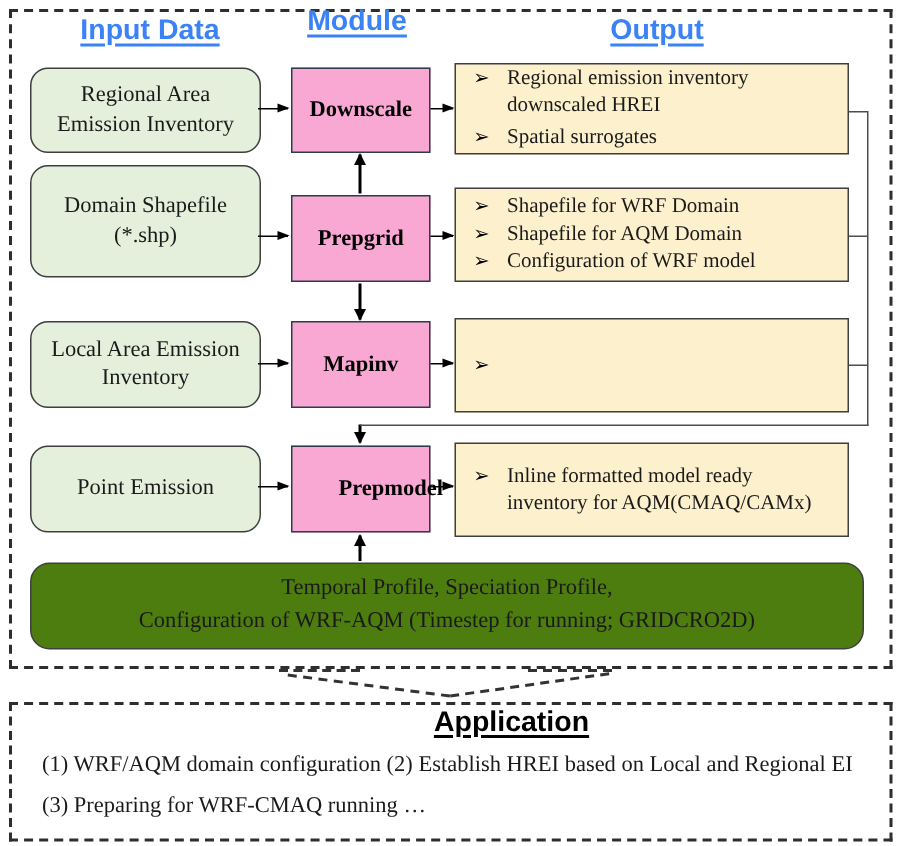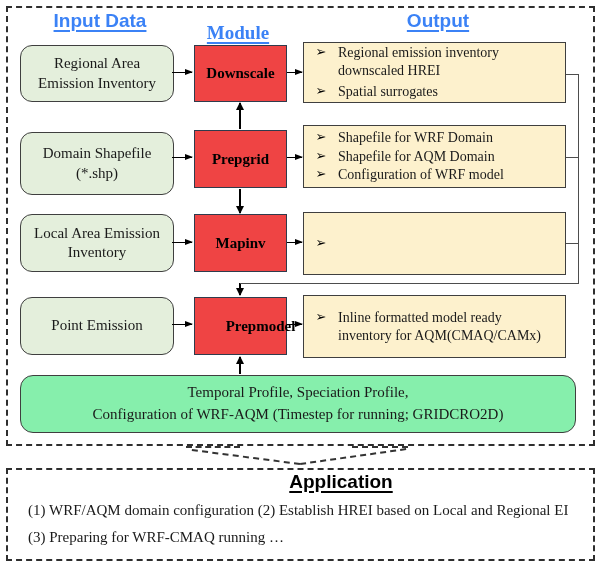--- a/index.html
+++ b/index.html
@@ -13,34 +13,34 @@
     font-family:"Liberation Sans",sans-serif;font-weight:bold;font-size:19px;color:#3b82f6;
     text-decoration:underline;text-decoration-thickness:2px;text-underline-offset:3px;
     white-space:nowrap;
   }
   .box-input{
     position:absolute;left:20px;width:154px;background:#e4efdc;border:1.5px solid #3f3f3f;
     border-radius:12px;display:flex;align-items:center;justify-content:center;text-align:center;
     font-size:15px;line-height:1.3;white-space:pre-line;box-sizing:border-box;padding:2px 6px;
   }
   .box-module{
-    position:absolute;left:194px;width:93px;background:#ef4444;border:1.6px solid #2f3b4c;
+    position:absolute;left:194px;width:93px;background:#f9a8d4;border:1.6px solid #2f3b4c;
     display:flex;align-items:center;justify-content:center;text-align:center;
     font-weight:bold;font-size:15px;box-sizing:border-box;color:#000;
   }
   .box-output{
     position:absolute;left:303px;width:263px;background:#fdf1cd;border:1.3px solid #3f3f3f;
     box-sizing:border-box;display:flex;flex-direction:column;justify-content:center;
     row-gap:3px;padding:4px 6px 4px 0;
   }
   .bullet-row{display:flex;align-items:flex-start;}
   .bullet-glyph{flex:0 0 34px;text-align:center;font-size:13px;line-height:1.3;color:#000;}
   .bullet-text{flex:1;font-size:14px;line-height:1.28;padding-right:4px;}
   .box-shared{
-    position:absolute;left:20px;top:375px;width:556px;height:58px;background:#86efac;
+    position:absolute;left:20px;top:375px;width:556px;height:58px;background:#4d7c0f;
     border:1.5px solid #3f3f3f;border-radius:13px;display:flex;align-items:center;justify-content:center;
     text-align:center;font-size:15px;line-height:1.45;white-space:pre-line;box-sizing:border-box;
   }
   .h-arrow{position:absolute;height:0;border-top:1.7px solid #000;}
   .h-arrow::after{
     content:"";position:absolute;right:-1px;top:-4.2px;width:0;height:0;
     border-left:8px solid #000;border-top:3.5px solid transparent;border-bottom:3.5px solid transparent;
   }
   .v-arrow{position:absolute;width:1.7px;background:#000;}
   .v-arrow.up::after{
@@ -61,38 +61,38 @@
   .app-line{position:absolute;left:28px;font-size:15px;white-space:nowrap;}
 </style>
 </head>
 <body>
 
 <div id="stage">
 
   <div class="dashed-frame" style="left:6px;top:6px;width:585px;height:436px;"></div>
 
   <div class="col-header" style="left:100px;top:10px;">Input Data</div>
-  <div class="col-header" style="left:238px;top:22px;font-family:Liberation Serif, serif;">Module</div>
+  <div class="col-header" style="left:238px;top:4px;">Module</div>
   <div class="col-header" style="left:438px;top:10px;">Output</div>
 
   <div class="box-input" style="top:45px;height:57px;">Regional Area
 Emission Inventory</div>
   <div class="box-module" style="top:45px;height:57px;">Downscale</div>
   <div class="box-output" style="top:42px;height:61px;">
     <div class="bullet-row">
       <span class="bullet-glyph">➢</span>
       <span class="bullet-text">Regional emission inventory downscaled HREI</span>
     </div>
     <div class="bullet-row">
       <span class="bullet-glyph">➢</span>
       <span class="bullet-text">Spatial surrogates</span>
     </div>
   </div>
 
-  <div class="box-input" style="top:132px;height:63px;">Domain Shapefile
+  <div class="box-input" style="top:110px;height:75px;">Domain Shapefile
 (*.shp)</div>
   <div class="box-module" style="top:130px;height:58px;">Prepgrid</div>
   <div class="box-output" style="top:125px;height:63px;row-gap:1px;">
     <div class="bullet-row">
       <span class="bullet-glyph">➢</span>
       <span class="bullet-text">Shapefile for WRF Domain</span>
     </div>
     <div class="bullet-row">
       <span class="bullet-glyph">➢</span>
       <span class="bullet-text">Shapefile for AQM Domain</span>

